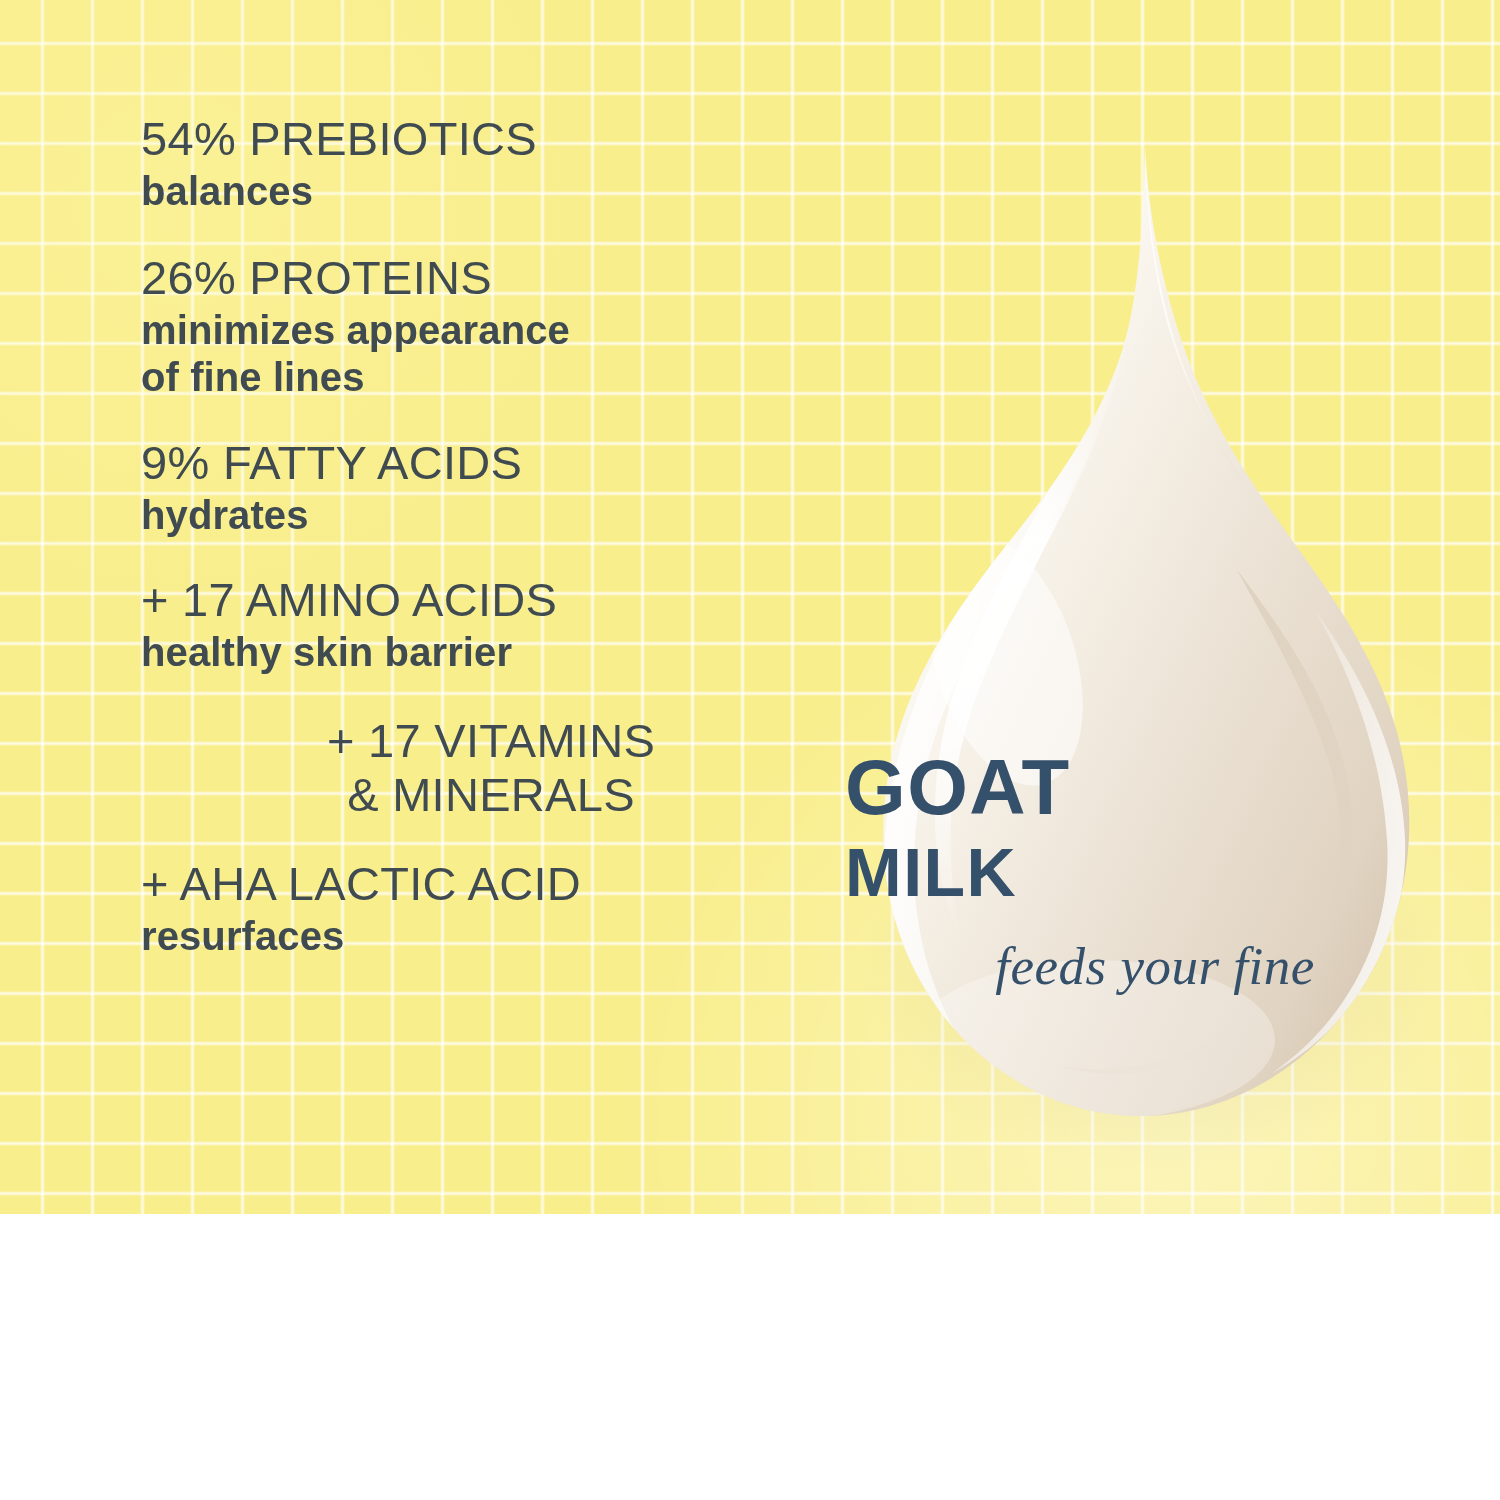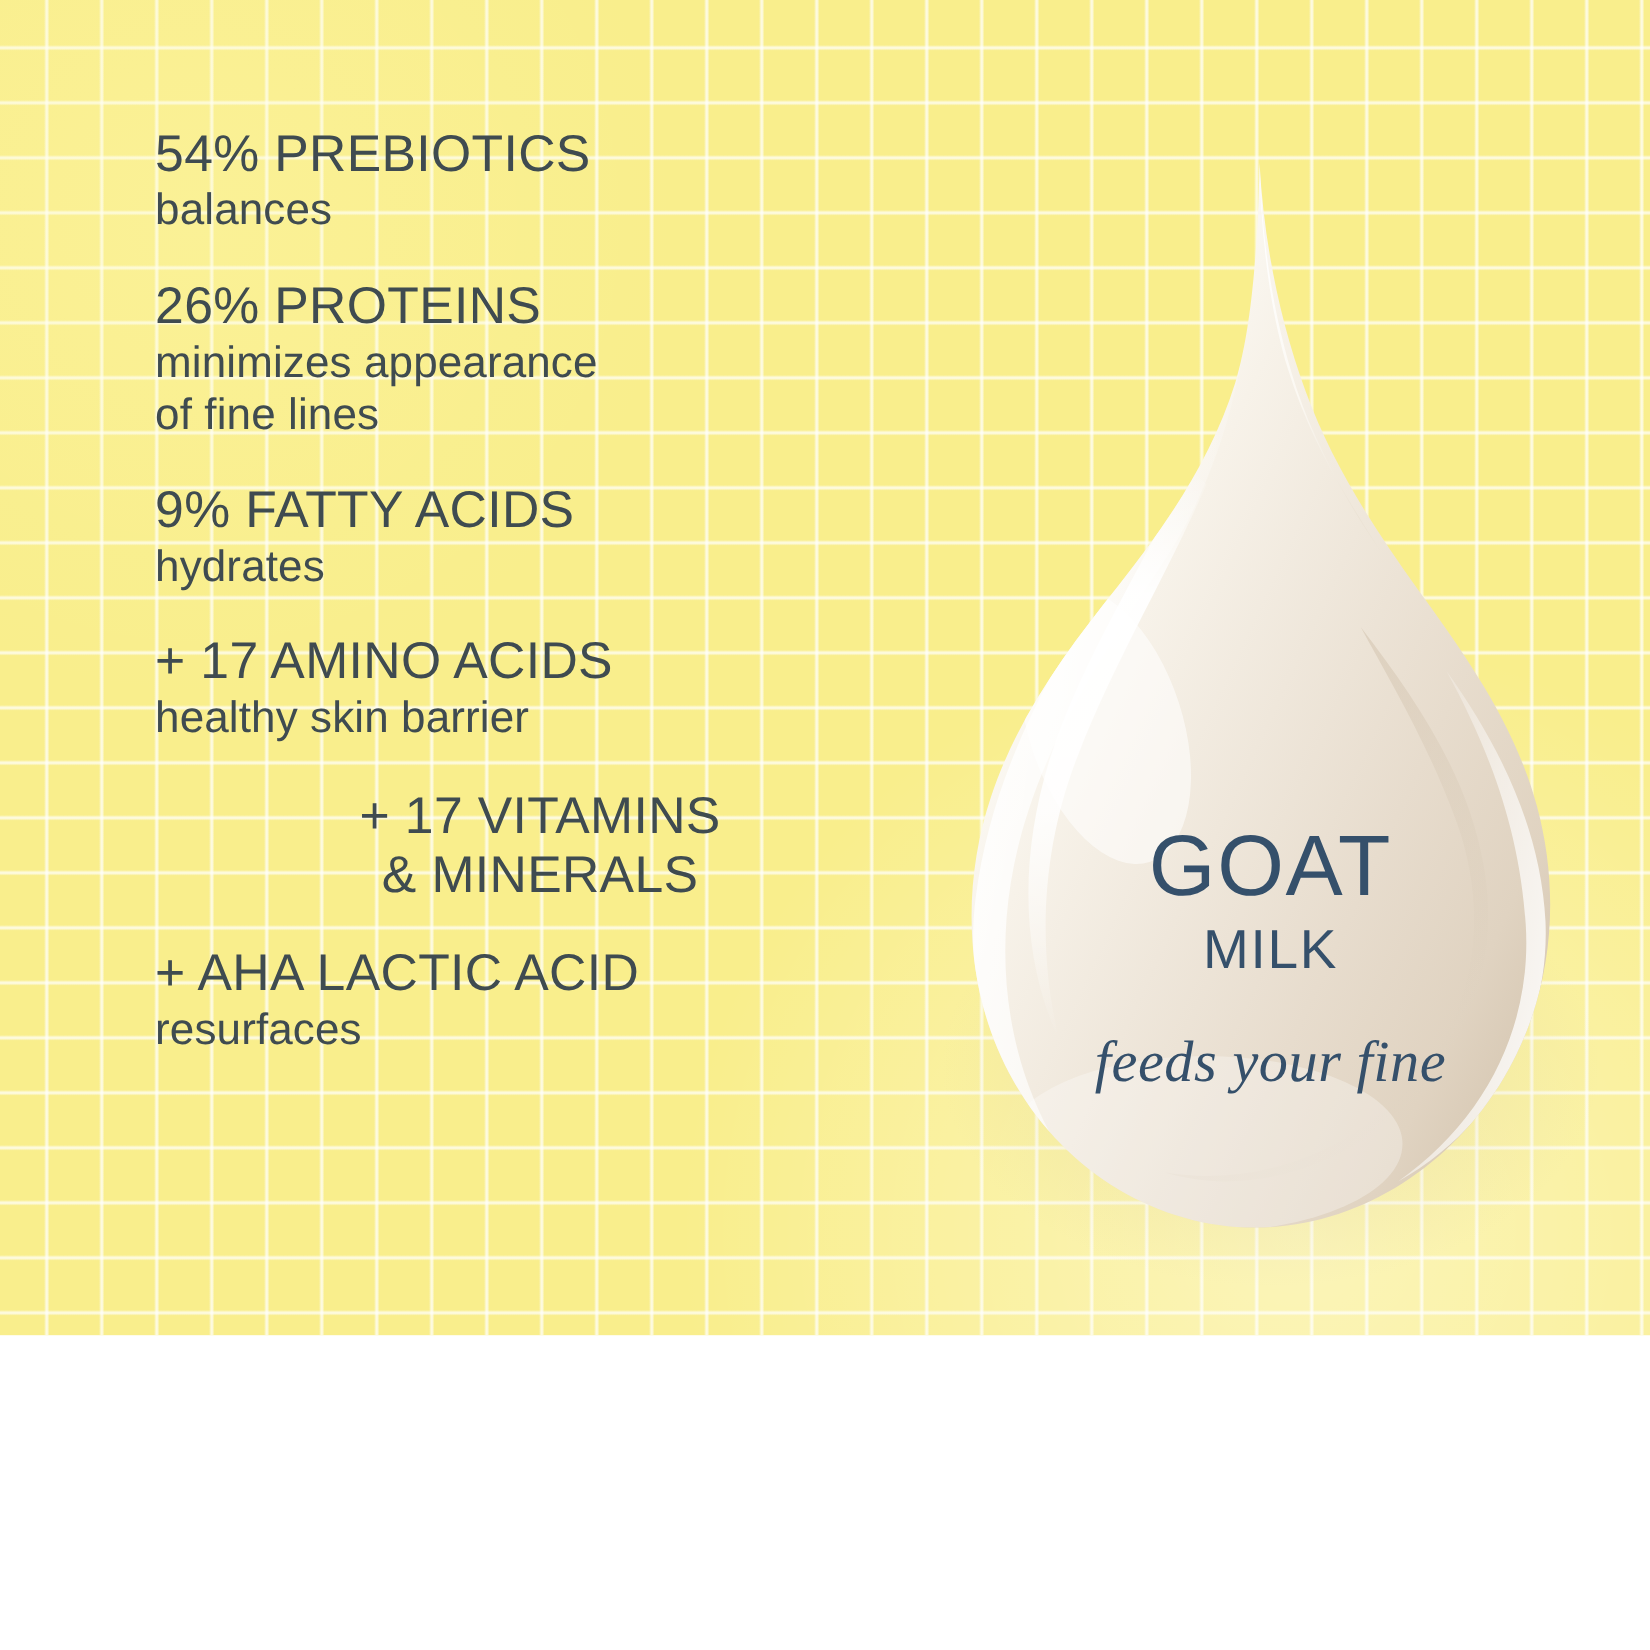--- a/index.html
+++ b/index.html
@@ -66,21 +66,21 @@
     font-size: 47px;
     line-height: 1.14;
     font-weight: 400;
     letter-spacing: 0.3px;
     white-space: pre-line;
   }
   .ingredient-benefit {
     color: #3F4B50;
     font-size: 40px;
     line-height: 1.19;
-    font-weight: 400;
+    font-weight: 700;
     letter-spacing: 0.1px;
     margin-top: 2px;
     white-space: pre-line;
   }
 
   
   .droplet-wrap {
     position: absolute;
     left: 845px;
     top: 140px;
@@ -90,34 +90,34 @@
   .droplet-svg {
     position: absolute;
     inset: 0;
     width: 100%;
     height: 100%;
     display: block;
   }
   .brand-line {
     position: absolute;
     width: 620px;
-    text-align: center;
+    text-align: left;
     color: #35506B;
     font-family: "Liberation Sans", sans-serif;
-    font-weight: 400;
+    font-weight: 700;
     letter-spacing: 1.5px;
   }
   .brand-goat {
     top: 608px;
     font-size: 78px;
     line-height: 1;
   }
   .brand-milk {
     top: 698px;
-    font-size: 50px;
+    font-size: 68px;
     line-height: 1;
   }
   .brand-tagline {
     position: absolute;
     top: 800px;
     width: 620px;
     text-align: center;
     color: #35506B;
     font-family: "Liberation Serif", serif;
     font-style: italic;

